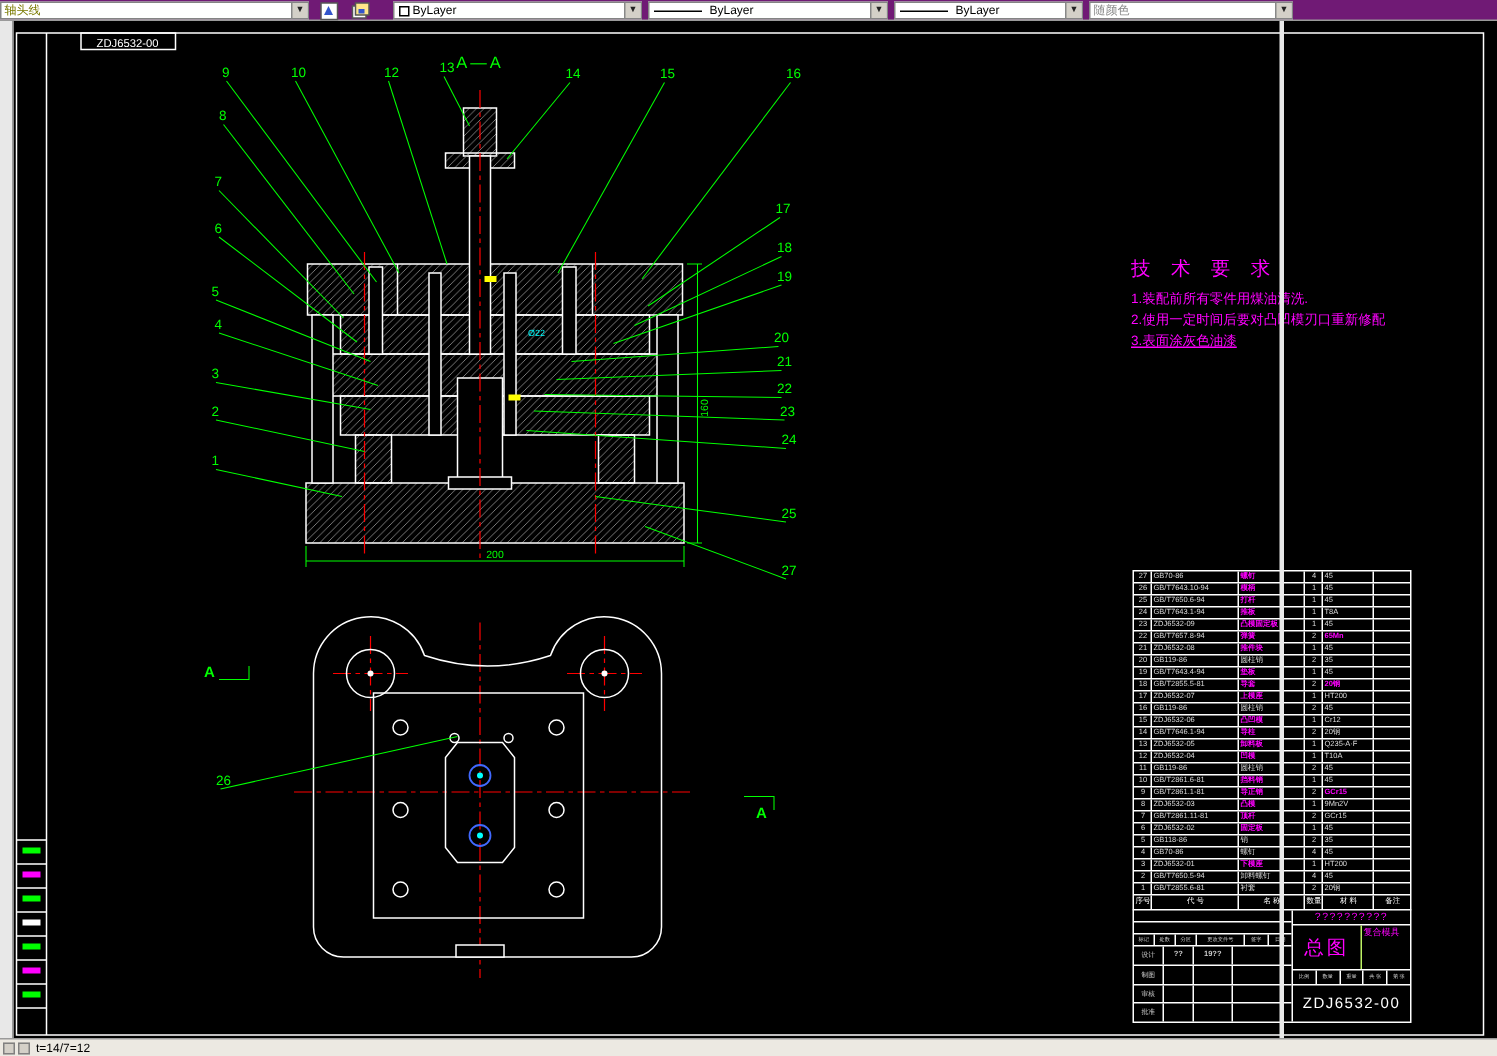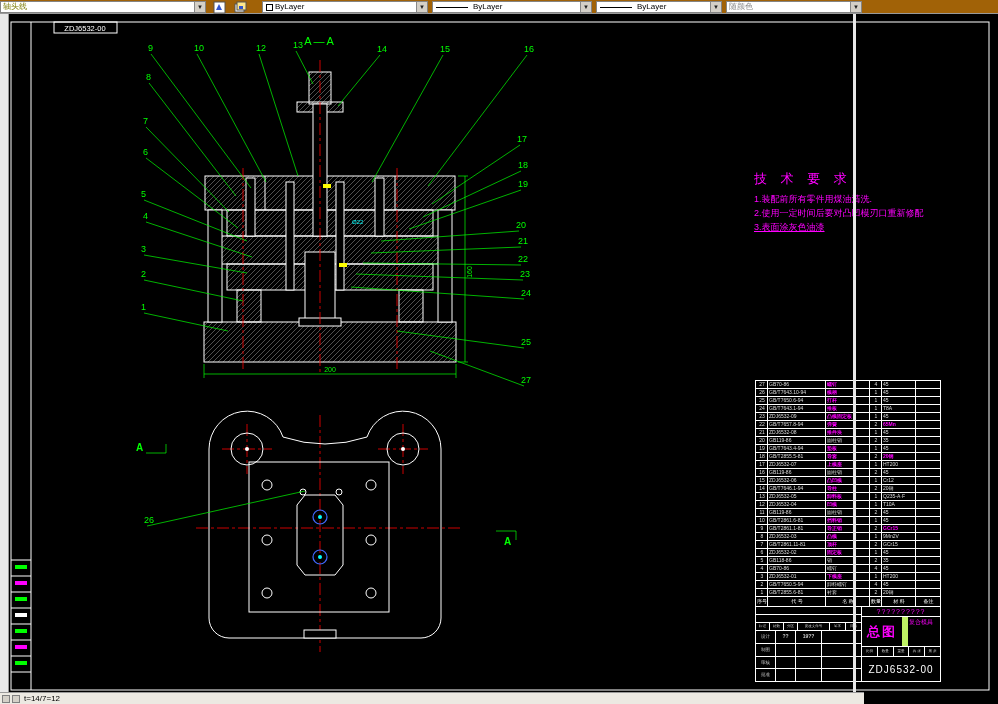--- a/index.html
+++ b/index.html
@@ -1,20 +1,20 @@
 <!DOCTYPE html>
 <html><head>
 <meta charset="utf-8">
 <style>
   html,body{margin:0;padding:0;background:#555;}
   *{box-sizing:border-box;}
   .app{position:relative;width:998px;height:704px;overflow:hidden;background:#000;
        font-family:"Liberation Sans",sans-serif;}
   
-  .toolbar{position:relative;width:998px;height:14px;background:#a16207;border-bottom:1px solid #9a9a9a;}
+  .toolbar{position:relative;width:998px;height:14px;background:#701a75;border-bottom:1px solid #9a9a9a;}
   .combo{position:absolute;top:1px;height:12px;background:#fff;border:1px solid #848484;
          display:flex;align-items:center;overflow:hidden;}
   .combo-text{flex:1;font-size:8px;line-height:10px;color:#000;padding-left:2px;white-space:nowrap;overflow:hidden;}
   .olive{color:#7a7a00;}
   .gray{color:#8a8a8a;}
   .combo-arrow{width:11px;height:100%;background:#d4d0c8;border-left:1px solid #888;
                display:flex;align-items:center;justify-content:center;font-size:6px;color:#222;}
   .line-glyph{display:inline-block;width:32px;border-top:1px solid #000;margin:0 3px;}
   .swatch{display:inline-block;width:7px;height:7px;background:#fff;border:1px solid #000;margin-left:3px;}
   .tb-icon{position:absolute;top:0;width:15px;height:14px;display:flex;align-items:center;justify-content:center;}
@@ -75,29 +75,29 @@
   .tb-sig-row{flex:1;display:flex;border-bottom:1px solid #fff;}
   .tb-sig-row:last-child{border-bottom:none;}
   .s-label{width:20px;font-size:4.5px;line-height:11px;}
   .s-val{width:20px;font-size:5px;line-height:11px;}
   .s-date{width:26px;font-size:5px;line-height:11px;}
   .s-rest{flex:1;}
   .tb-right{flex:1;display:flex;flex-direction:column;}
   .tb-qmarks{height:10px;border-bottom:1px solid #fff;color:#ff00ff;font-size:7px;line-height:9px;
              text-align:center;letter-spacing:1px;overflow:hidden;}
   .tb-name-row{height:30px;border-bottom:1px solid #fff;display:flex;}
-  .tb-name{width:46px;border-right:6px solid #bef264;color:#ff00ff;font-size:13px;font-weight:bold;
+  .tb-name{width:46px;border-right:1px solid #bef264;color:#ff00ff;font-size:13px;font-weight:normal;
            display:flex;align-items:center;justify-content:center;letter-spacing:2px;}
   .tb-subname{flex:1;color:#ff00ff;font-size:6px;line-height:7px;padding:2px 1px;word-break:break-all;}
   .tb-scale{height:10px;border-bottom:1px solid #fff;display:flex;}
   .tb-scale .tb-cell{flex:1;font-size:3.5px;line-height:9px;}
   .tb-number{flex:1;color:#fff;font-size:10px;display:flex;align-items:center;justify-content:center;
              letter-spacing:1px;}
   
-  .statusbar{position:relative;width:864px;height:12px;background:#ece9e2;border-top:1px solid #9a9a9a;
+  .statusbar{position:relative;width:998px;height:12px;background:#ece9e2;border-top:1px solid #9a9a9a;
              display:flex;align-items:center;padding-left:2px;}
   .st-toggle{display:inline-block;width:8px;height:8px;background:#d4d0c8;border:1px solid #808080;margin-right:2px;}
   .st-text{font-size:8px;color:#000;margin-left:2px;white-space:nowrap;}
 </style>
 </head>
 <body>
 
 <div class="app">
 
   <div class="toolbar">

